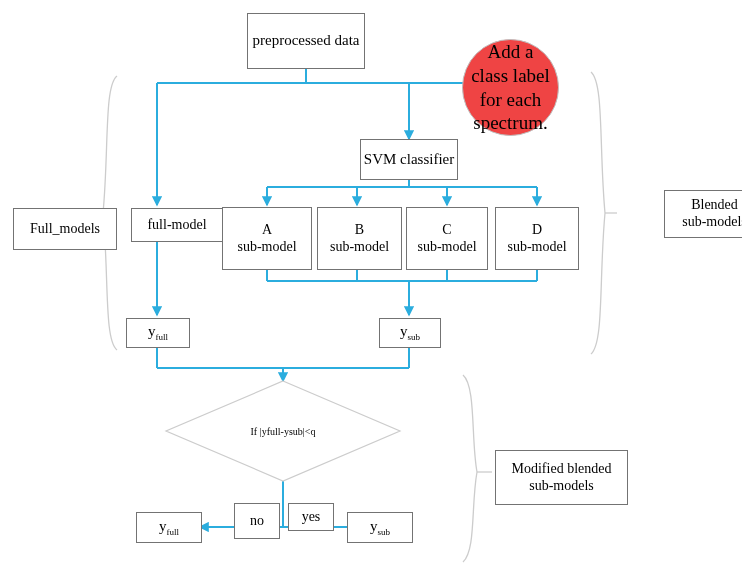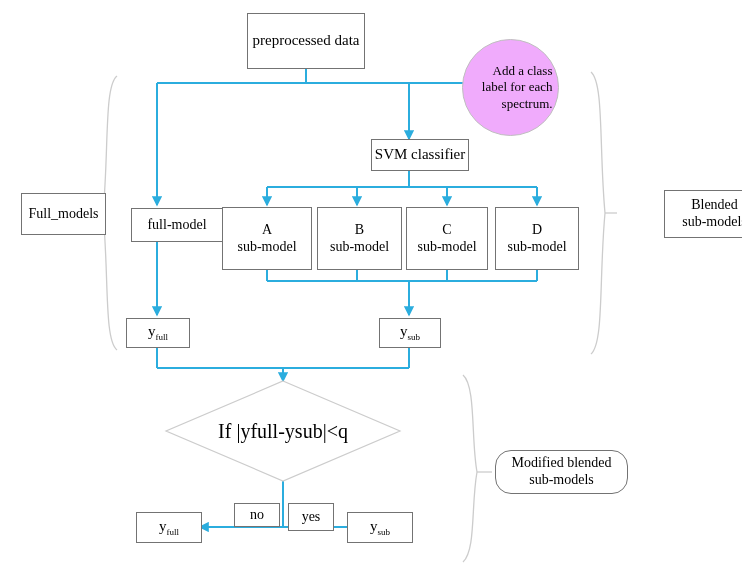--- a/index.html
+++ b/index.html
@@ -35,28 +35,28 @@
     display: block;
     white-space: pre-line;
   }
   .f15 { font-size: 15px; }
   .f14 { font-size: 14px; }
   .circle-node {
     position: absolute;
     box-sizing: border-box;
     border: 1px solid #bfbfbf;
     border-radius: 50%;
-    background: #f0abfc;
+    background: #ef4444;
     display: flex;
     align-items: center;
     justify-content: center;
-    text-align: right;
+    text-align: center;
     color: #000;
     line-height: 1.25;
-    font-size: 13px;
+    font-size: 19px;
   }
   .svg-layer {
     position: absolute;
     left: 0;
     top: 0;
     width: 742px;
     height: 575px;
     pointer-events: none;
   }
   .ybox .sub {
@@ -130,21 +130,21 @@
   </svg>
 
   <div class="node f15" style="left:247px; top:13px; width:118px; height:56px;">
     <span class="lbl">preprocessed data</span>
   </div>
 
   <div class="circle-node" style="left:462px; top:39px; width:97px; height:97px;">
     <span class="lbl" style="width:84px;">Add a class label for each spectrum.</span>
   </div>
 
-  <div class="node f15" style="left:371px; top:139px; width:98px; height:32px;">
+  <div class="node f15" style="left:360px; top:139px; width:98px; height:41px;">
     <span class="lbl">SVM classifier</span>
   </div>
 
   <div class="node f14" style="left:131px; top:208px; width:92px; height:34px;">
     <span class="lbl">full-model</span>
   </div>
 
   <div class="node f14" style="left:222px; top:207px; width:90px; height:63px;">
     <span class="lbl">A
 sub-model</span>
@@ -164,46 +164,46 @@
 
   <div class="node f15 ybox" style="left:126px; top:318px; width:64px; height:30px;">
     <span><span>y</span><span class="sub">full</span></span>
   </div>
 
   <div class="node f15 ybox" style="left:379px; top:318px; width:62px; height:30px;">
     <span><span>y</span><span class="sub">sub</span></span>
   </div>
 
   <div style="position:absolute; left:196px; top:416px; width:174px; height:30px;
-              display:flex; align-items:center; justify-content:center; font-size:20px;">
+              display:flex; align-items:center; justify-content:center; font-size:10px;">
     <span><span>If |</span><span>y</span><span class="sub">full</span><span>-</span><span>y</span><span class="sub">sub</span><span>|&lt;q</span></span>
   </div>
 
-  <div class="node f14" style="left:234px; top:503px; width:46px; height:24px;">
+  <div class="node f14" style="left:234px; top:503px; width:46px; height:36px;">
     <span class="lbl">no</span>
   </div>
   <div class="node f14" style="left:288px; top:503px; width:46px; height:28px;">
     <span class="lbl">yes</span>
   </div>
 
   <div class="node f15 ybox" style="left:136px; top:512px; width:66px; height:31px;">
     <span><span>y</span><span class="sub">full</span></span>
   </div>
 
   <div class="node f15 ybox" style="left:347px; top:512px; width:66px; height:31px;">
     <span><span>y</span><span class="sub">sub</span></span>
   </div>
 
-  <div class="node f14" style="left:13px; top:193px; width:85px; height:42px;margin-left:8px;">
+  <div class="node f14" style="left:13px; top:208px; width:104px; height:42px;">
     <span class="lbl">Full_models</span>
   </div>
 
   <div class="node f14" style="left:664px; top:190px; width:101px; height:48px;">
     <span class="lbl">Blended
 sub-models</span>
   </div>
 
-  <div class="node f14" style="left:495px; top:450px; width:133px; height:44px;border-radius:16px;">
+  <div class="node f14" style="left:495px; top:450px; width:133px; height:55px;">
     <span class="lbl">Modified blended
 sub-models</span>
   </div>
 
 </div>
 
 </body></html>

